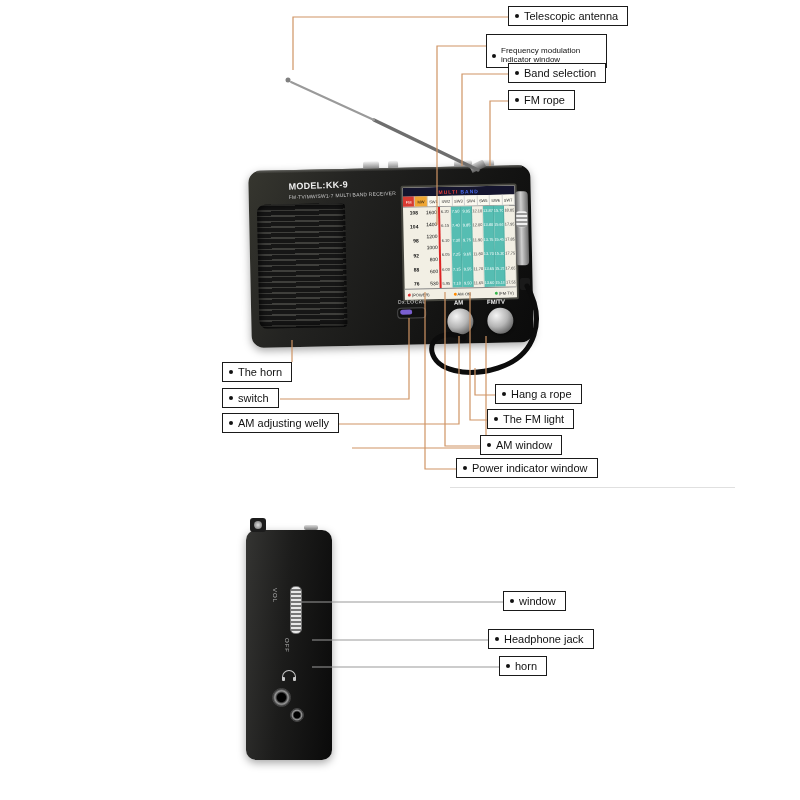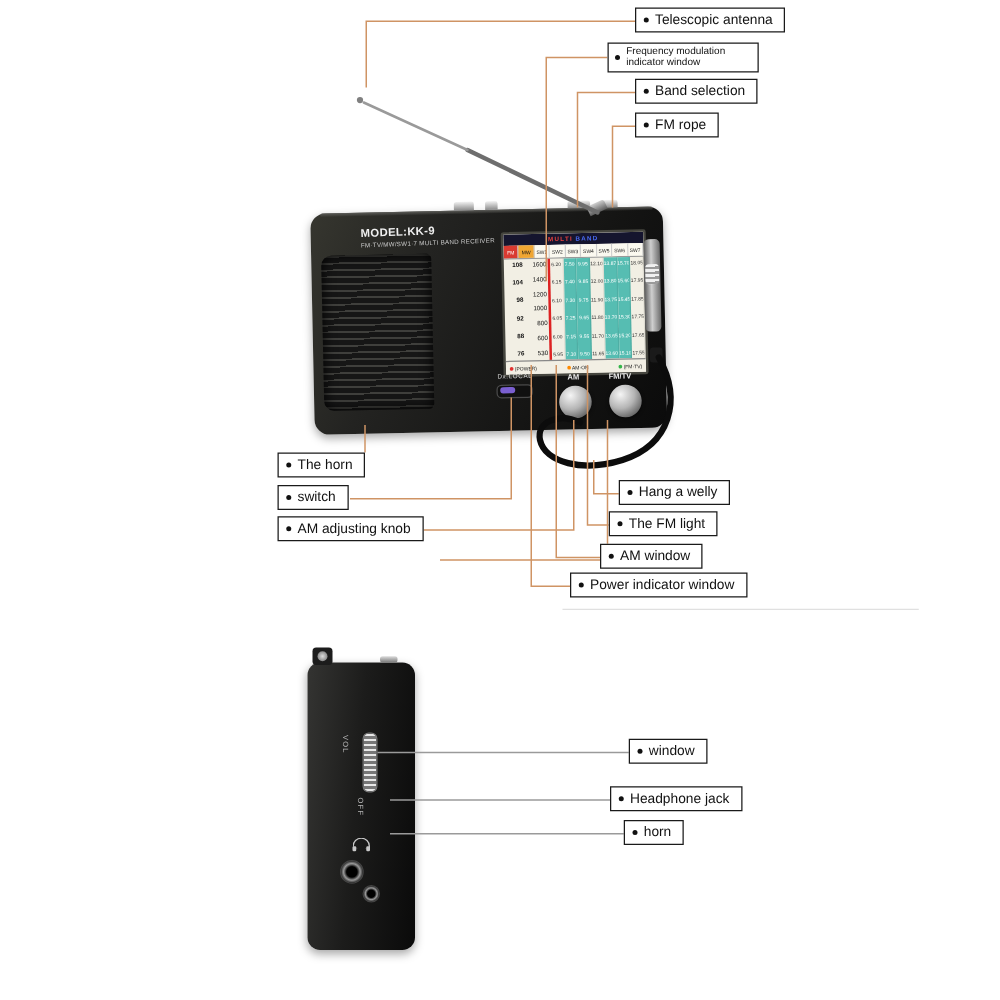--- a/index.html
+++ b/index.html
@@ -4,21 +4,21 @@
 <style>
   html,body{margin:0;padding:0;background:#fff;}
   .canvas{position:relative;width:800px;height:800px;background:#fff;overflow:hidden;
           font-family:"Liberation Sans",sans-serif;}
 
   
   .co-label{position:absolute;z-index:6;background:#fff;border:1px solid #1a1a1a;
             font-size:11px;color:#111;padding:3px 9px 3px 6px;white-space:nowrap;
             display:flex;align-items:center;gap:5px;line-height:1.1;}
   .co-label::before{content:"";width:4px;height:4px;border-radius:50%;background:#111;flex:0 0 auto;}
-  .co-label.small{font-size:8px;white-space:normal;max-width:108px;padding:2px 6px 2px 5px;}
+  .co-label.small{font-size:8px;white-space:normal;max-width:108px;padding:12px 6px 2px 5px;}
 
   
   .lines{position:absolute;left:0;top:0;z-index:4;pointer-events:none;}
   .lead{fill:none;stroke:var(--leader);stroke-width:1.2;}
   .lead-gray{fill:none;stroke:var(--leader-gray);stroke-width:1.2;}
 
   
   .radio-front{position:absolute;left:250px;top:168px;width:282px;height:177px;z-index:1;
                background:linear-gradient(115deg,#36362f 0%,#232321 30%,#141413 70%,#0b0b0b 100%);
                border-radius:12px;box-shadow:0 3px 8px rgba(0,0,0,.35);transform:rotate(-1.2deg);}
@@ -289,22 +289,22 @@
       <polyline class="lead-gray" points="312,667 501,667"></polyline>
     </g>
   </svg>
 
   <div class="co-label" style="left:508px;top:6px">Telescopic antenna</div>
   <div class="co-label small" style="left:486px;top:34px">Frequency modulation indicator window</div>
   <div class="co-label" style="left:508px;top:63px">Band selection</div>
   <div class="co-label" style="left:508px;top:90px">FM rope</div>
   <div class="co-label" style="left:222px;top:362px">The horn</div>
   <div class="co-label" style="left:222px;top:388px">switch</div>
-  <div class="co-label" style="left:222px;top:413px">AM adjusting knob</div>
-  <div class="co-label" style="left:495px;top:384px">Hang a welly</div>
+  <div class="co-label" style="left:222px;top:413px">AM adjusting welly</div>
+  <div class="co-label" style="left:495px;top:384px">Hang a rope</div>
   <div class="co-label" style="left:487px;top:409px">The FM light</div>
   <div class="co-label" style="left:480px;top:435px">AM window</div>
   <div class="co-label" style="left:456px;top:458px">Power indicator window</div>
   <div class="co-label" style="left:503px;top:591px">window</div>
   <div class="co-label" style="left:488px;top:629px">Headphone jack</div>
   <div class="co-label" style="left:499px;top:656px">horn</div>
 
 </div>
 
 </body></html>

